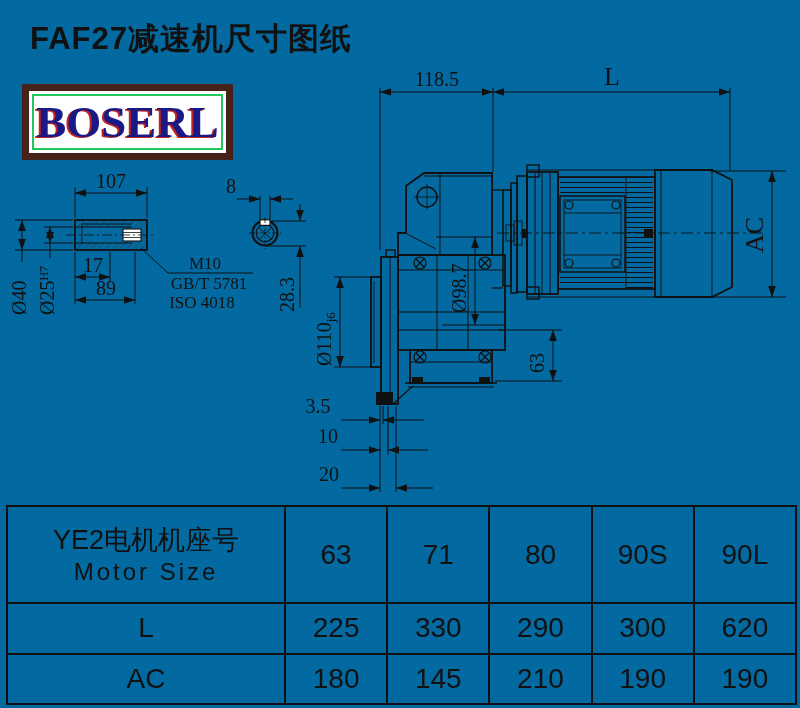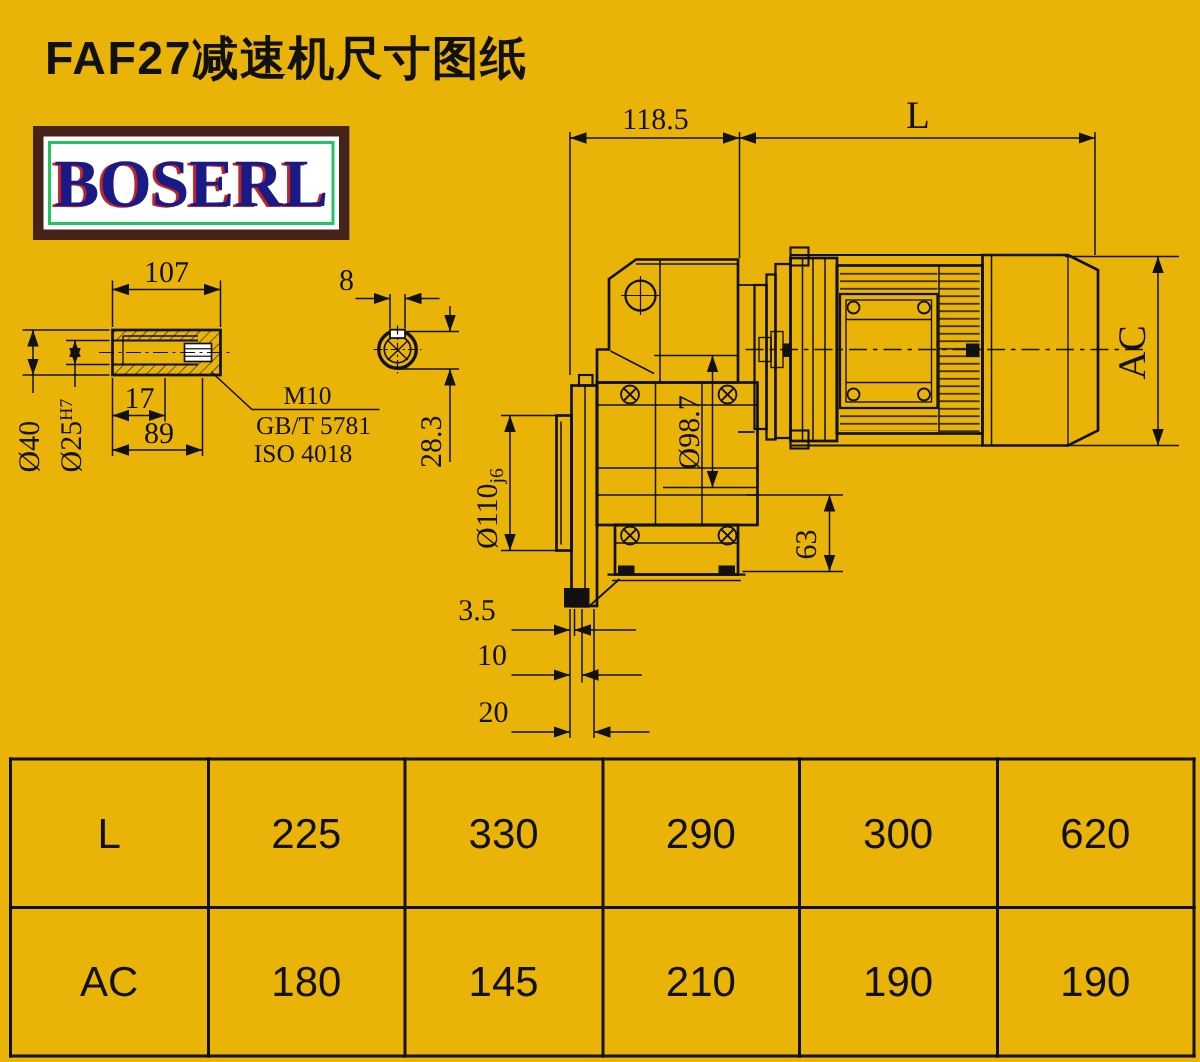--- a/index.html
+++ b/index.html
@@ -1,16 +1,16 @@
 <!DOCTYPE html>
 <html><head>
 <meta charset="utf-8">
 <style>
   html,body{margin:0;padding:0;background:#fff;}
-  .page{position:relative;width:800px;height:708px;background:#eab308;overflow:hidden;
+  .page{position:relative;width:800px;height:708px;background:#0369a1;overflow:hidden;
         font-family:"Liberation Sans",sans-serif;color:#111;}
   .title{position:absolute;left:30px;top:18px;font-size:31px;font-weight:bold;
          letter-spacing:1px;white-space:nowrap;}
   .logo{position:absolute;left:22px;top:84px;width:197px;height:62px;
         border:7px solid #46221a;background:#fff;}
   .logo-inner{position:absolute;left:3px;top:3px;right:3px;bottom:3px;
         border:2px solid #22c55e;display:flex;align-items:center;justify-content:center;}
   .logo-text{font-family:"Liberation Serif",serif;font-weight:bold;font-size:45px;
         color:#1a1a86;text-shadow:-2px 1px 0 #c22323;line-height:1;}
   svg{position:absolute;left:0;top:0;}
@@ -257,20 +257,31 @@
       <text class="dim-t" transform="translate(331,366) rotate(-90)"><tspan>Ø110</tspan><tspan dy="4" font-size="13">j6</tspan></text>
       <text class="dim-t" transform="translate(544,373) rotate(-90)">63</text>
       <text class="dim-t" x="318" y="413" text-anchor="middle">3.5</text>
       <text class="dim-t" x="328" y="443" text-anchor="middle">10</text>
       <text class="dim-t" x="329" y="481" text-anchor="middle">20</text>
     </g>
   </svg>
 
   <table class="spec">
     <tbody>
+        <tr class="row-h">
+      <td class="c0">
+        <div class="hdr-cn">YE2电机机座号</div>
+        <div class="hdr-en">Motor Size</div>
+      </td>
+      <td>63</td>
+      <td>71</td>
+      <td>80</td>
+      <td>90S</td>
+      <td>90L</td>
+    </tr>
     <tr class="row-d">
       <td>L</td>
       <td>225</td>
       <td>330</td>
       <td>290</td>
       <td>300</td>
       <td>620</td>
     </tr>
     <tr class="row-d">
       <td>AC</td>

